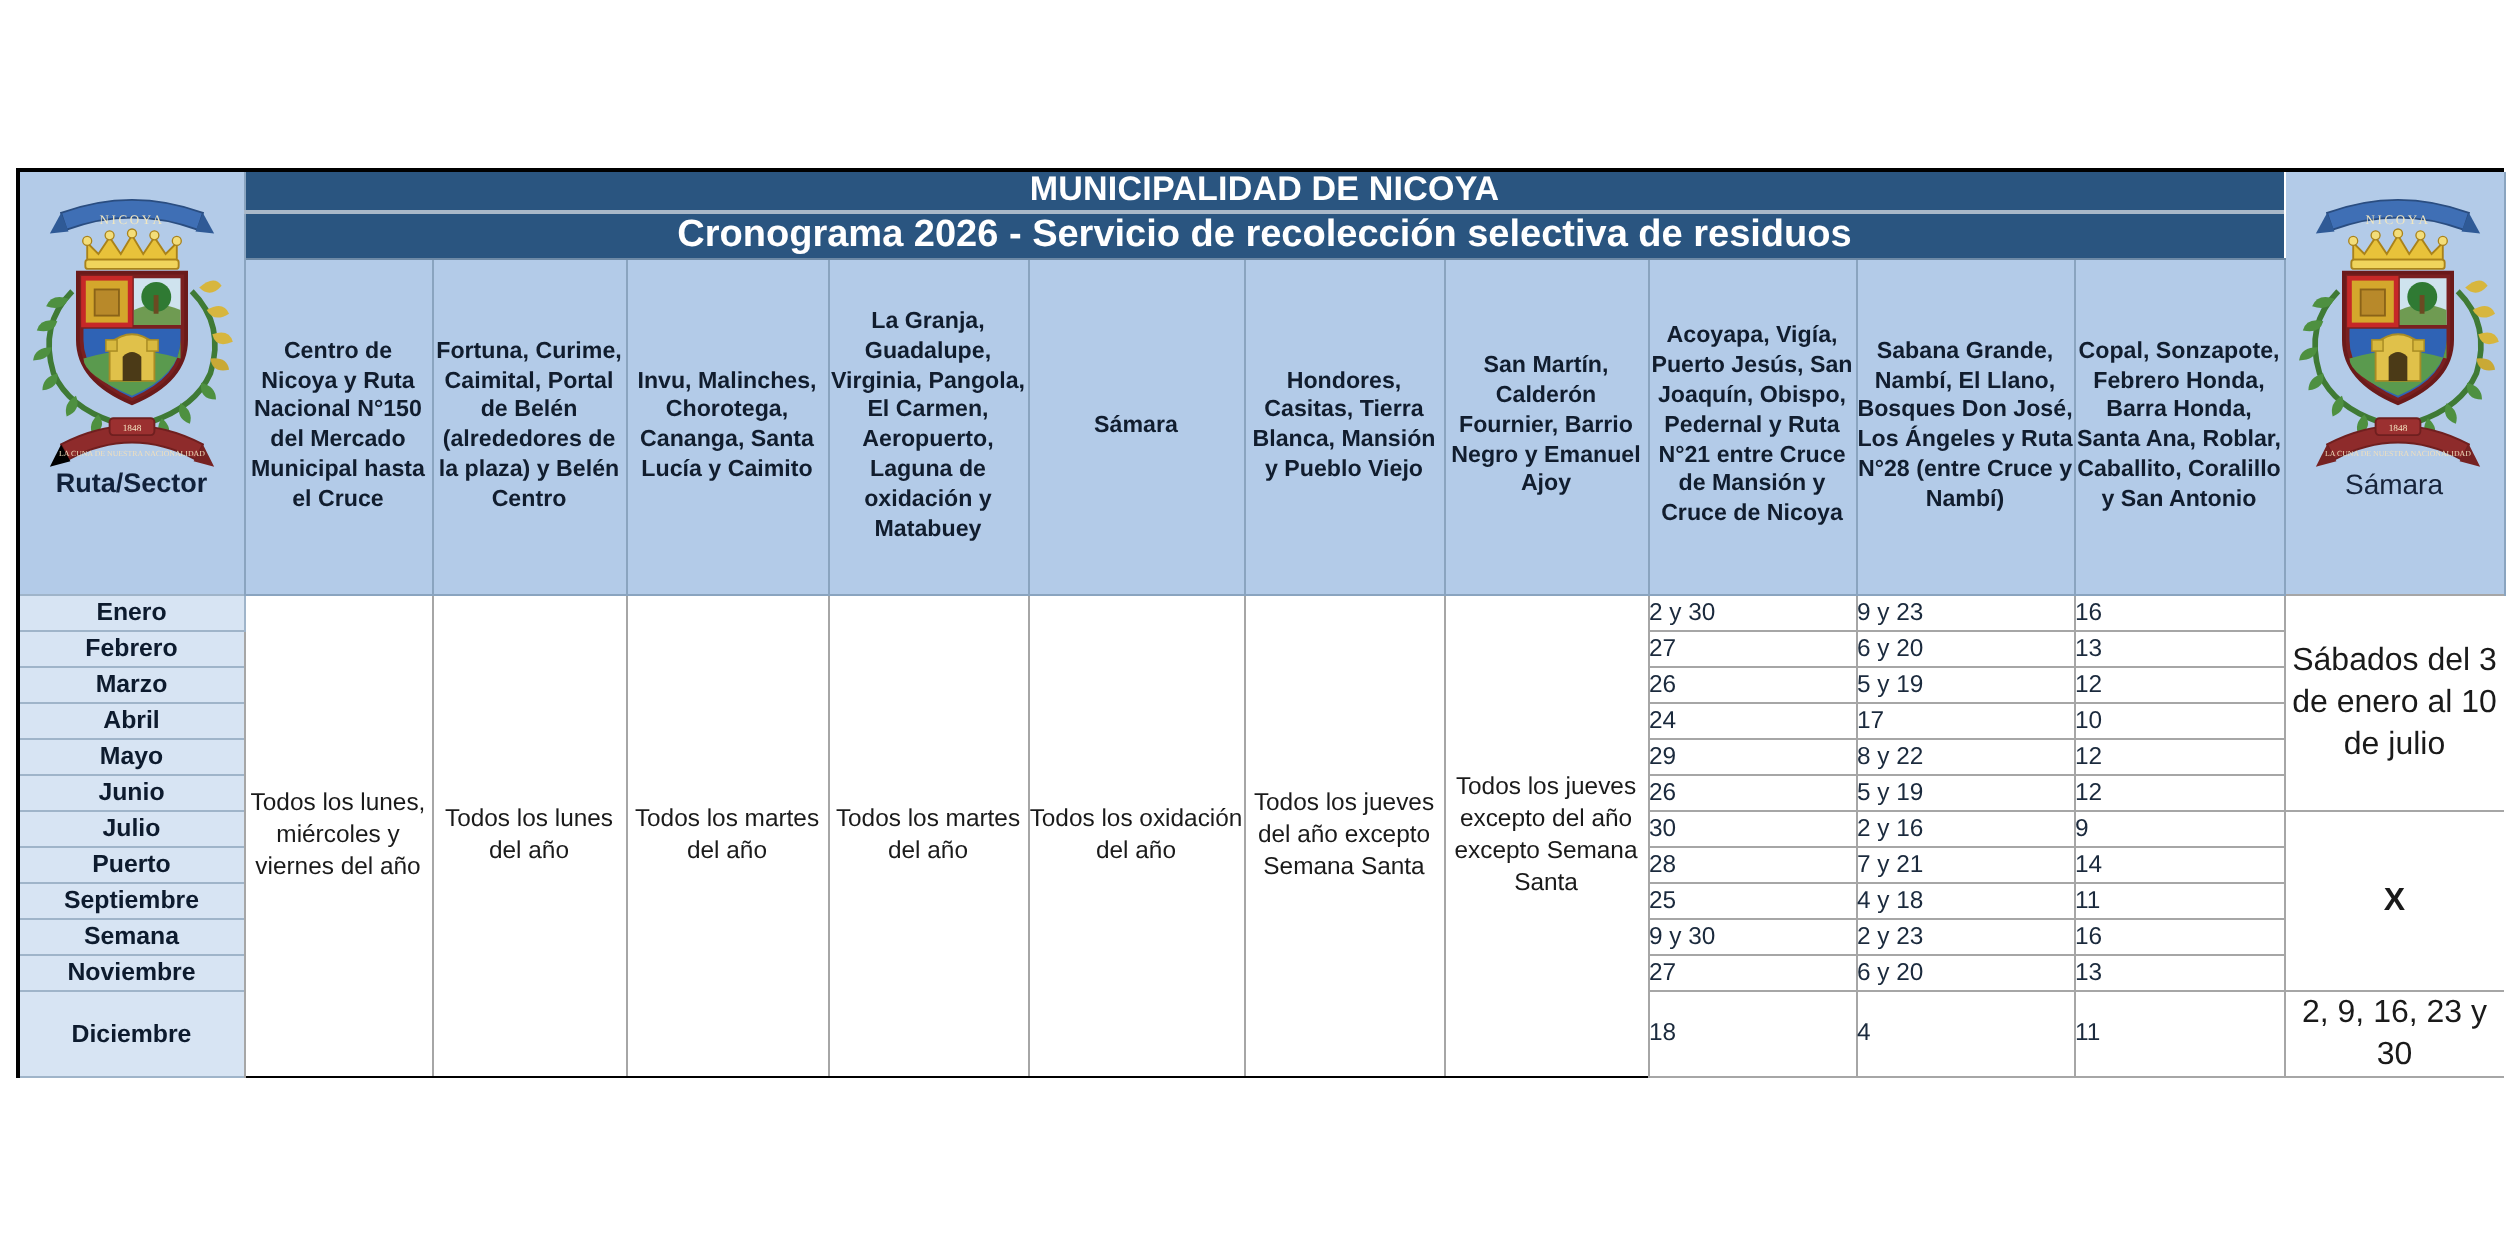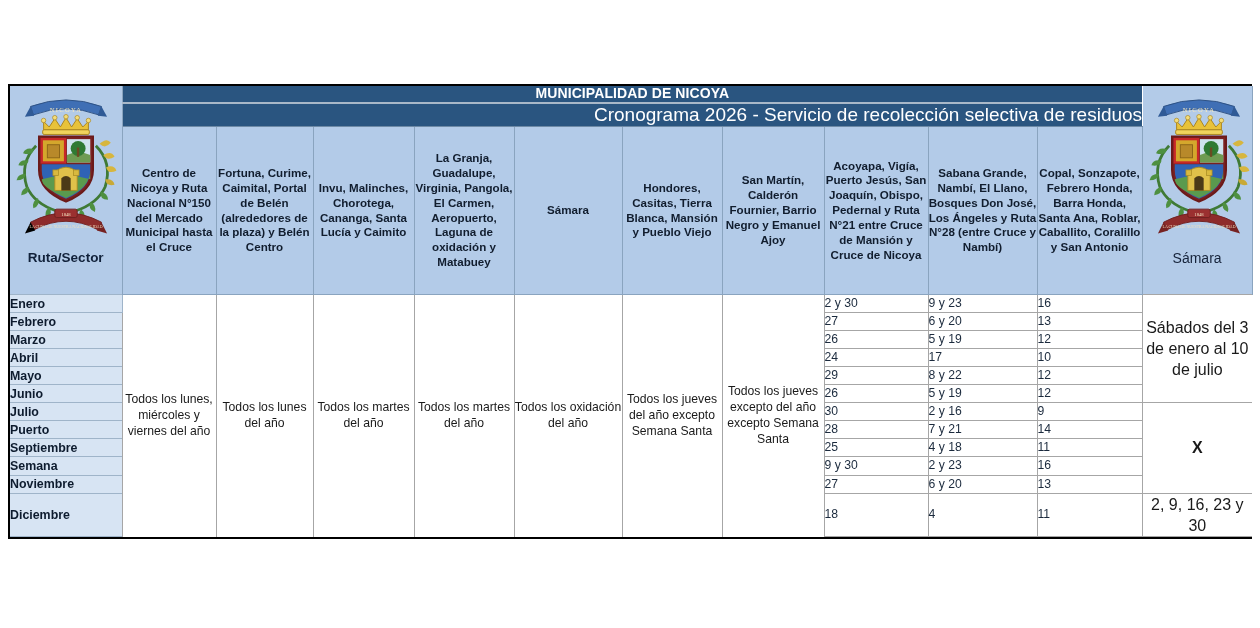--- a/index.html
+++ b/index.html
@@ -50,30 +50,30 @@
   
   .title-band {
     background: #2a5580;
     color: #ffffff;
     text-align: center;
     font-weight: bold;
     vertical-align: middle;
     border-bottom: 2px solid #a9b8c8;
   }
   .title-main {
-    font-size: 14px;
+    font-size: 17px;
     letter-spacing: 0.1px;
     line-height: 1.1;
     padding-top: 2px;
   }
   .title-sub-band {
     background: #2a5580;
     color: #ffffff;
-    text-align: right;
-    font-weight: normal;
+    text-align: center;
+    font-weight: bold;
     font-size: 19px;
     vertical-align: middle;
     border-bottom: 1px solid #6e8aa6;
   }
 
   
   .crest-cell {
     background: #b3cbe8;
     text-align: center;
     vertical-align: top;
@@ -83,21 +83,21 @@
   }
   .crest-cell.left  { border-left: 0; }
   .crest-cell .crest-holder {
     position: absolute;
     left: 0; right: 0; top: 0;
     height: 100%;
   }
   .crest-label {
     position: absolute;
     left: 0; right: 0;
-    top: 164px;
+    top: 148px;
     font-size: 13.5px;
     font-weight: bold;
     color: #11213a;
     text-align: center;
   }
   .crest-label.sam {
     font-weight: normal;
     color: #16233a;
     font-size: 14px;
   }
@@ -116,21 +116,21 @@
     border-bottom: 1px solid #8aa4bf;
     vertical-align: middle;
   }
 
   
   .month-cell {
     background: #d7e4f3;
     color: #0d1b2e;
     font-weight: bold;
     font-size: 12.4px;
-    text-align: left;
+    text-align: center;
     border: 1px solid #9fb4c9;
     border-left: 0;
     height: 18px;
     line-height: 16px;
     margin-top: 22px;
   }
 
   
   .data-cell {
     background: #ffffff;

